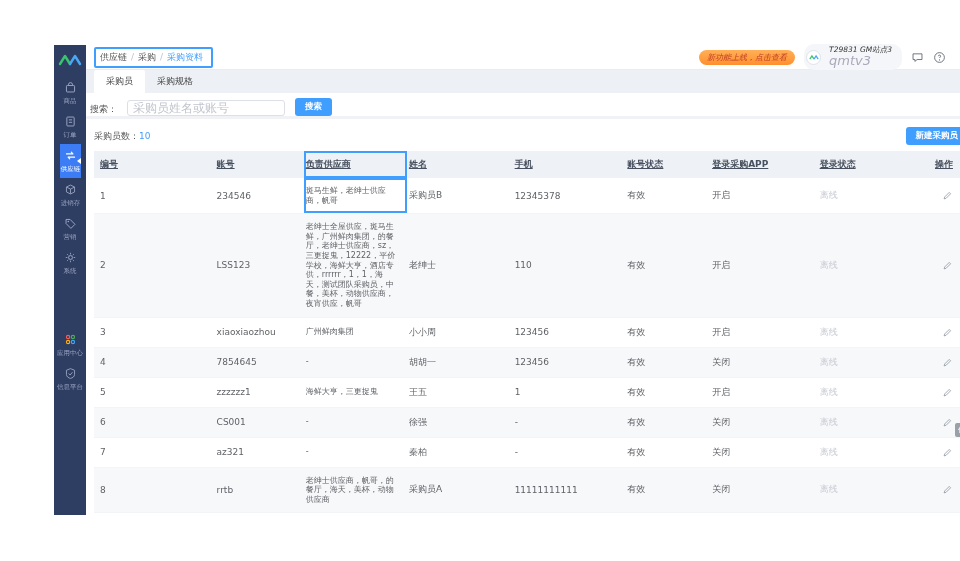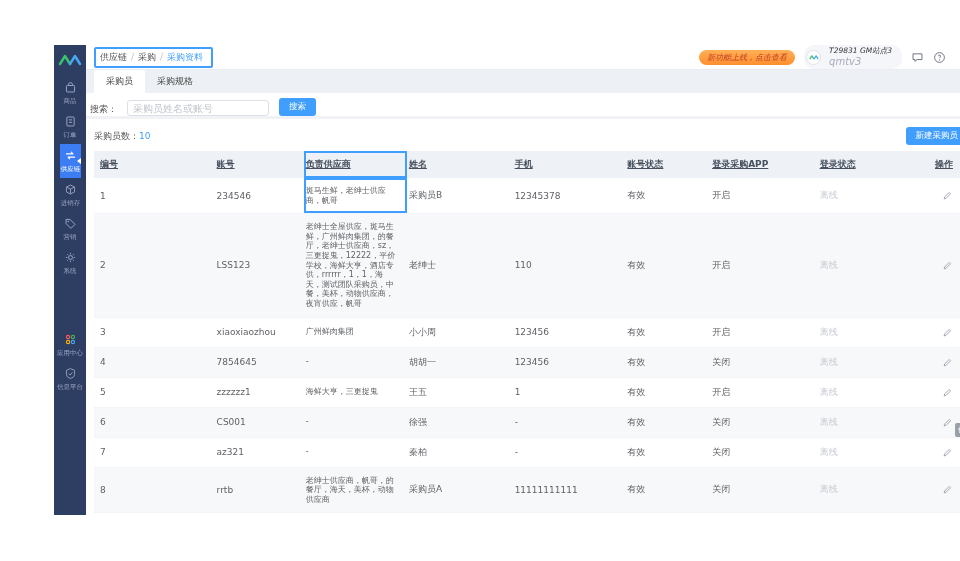--- a/index.html
+++ b/index.html
@@ -29,35 +29,35 @@
   .crumb-sep { color:#c0c4cc; }
   .crumb.current { color:#409eff; }
   .topbar-right { margin-left:auto; display:flex; align-items:center; gap:9px;font-style:italic; }
   .notice-pill { background:linear-gradient(180deg,#ffb057,#ff8f2e); color:#bd3a24; font-size:8px;
     padding:2px 8px; border-radius:9px; cursor:pointer; white-space:nowrap; }
   .account-chip { background:#f4f6f9; border-radius:10px; padding:2px 10px 2px 2px; display:flex; align-items:center; gap:8px; cursor:pointer; }
   .avatar { width:15px; height:15px; border-radius:50%; background:#fff; border:1px solid #dfe3ea;
     display:flex; align-items:center; justify-content:center; }
   .acct-text { display:flex; flex-direction:column; line-height:1.1; }
   .acct-name { font-size:7.5px; color:#333; }
-  .acct-sub { font-size:10px; color:#aab; }
+  .acct-sub { font-size:13px; color:#aab; }
   .hd-ic { width:13px; height:13px; color:#5f6673; cursor:pointer; }
 
   .tabbar { height:23px; background:#edf0f5; display:flex; align-items:flex-end; padding:0 0 0 8px; }
   .tab { font-size:9px; color:#444; padding:5px 12px; cursor:pointer; }
   .tab.active { background:#ffffff; border-radius:2px 2px 0 0; }
 
   .searchrow { height:26px; background:#fff; border-bottom:3px solid #f0f2f6; display:flex; align-items:flex-end;
     padding:0 4px; gap:10px; }
   .search-label { font-size:9px; color:#555; }
-  .search-input { width:142px; height:16px; border:1px solid #dcdfe6; border-radius:3px; font-size:10px;
+  .search-input { width:158px; height:16px; border:1px solid #dcdfe6; border-radius:3px; font-size:12px;
     padding:0 5px; color:#333; outline:none; }
   .search-input::placeholder { color:#c0c4cc; }
   .btn-blue { background:#409eff; color:#fff; border:none; border-radius:3px; font-size:8.5px;
-    padding:3px 10px; cursor:pointer; font-family:inherit; }
+    padding:3px 10px; cursor:pointer; font-family:inherit;font-weight:bold; }
 
   .content { flex:1; background:#fff; overflow:hidden; }
   .toolbar { height:32px; display:flex; align-items:center; padding:2px 8px 0; }
   .count-wrap { font-size:9px; color:#555; }
   .count-num { color:#409eff; }
   .btn-create { margin-left:auto; }
 
   
   table { width:calc(100% - 16px); margin:0 8px; border-collapse:collapse; table-layout:fixed; }
   thead th { background:#eef1f6; font-size:9px; color:#47505e; text-align:left; font-weight:bold;

